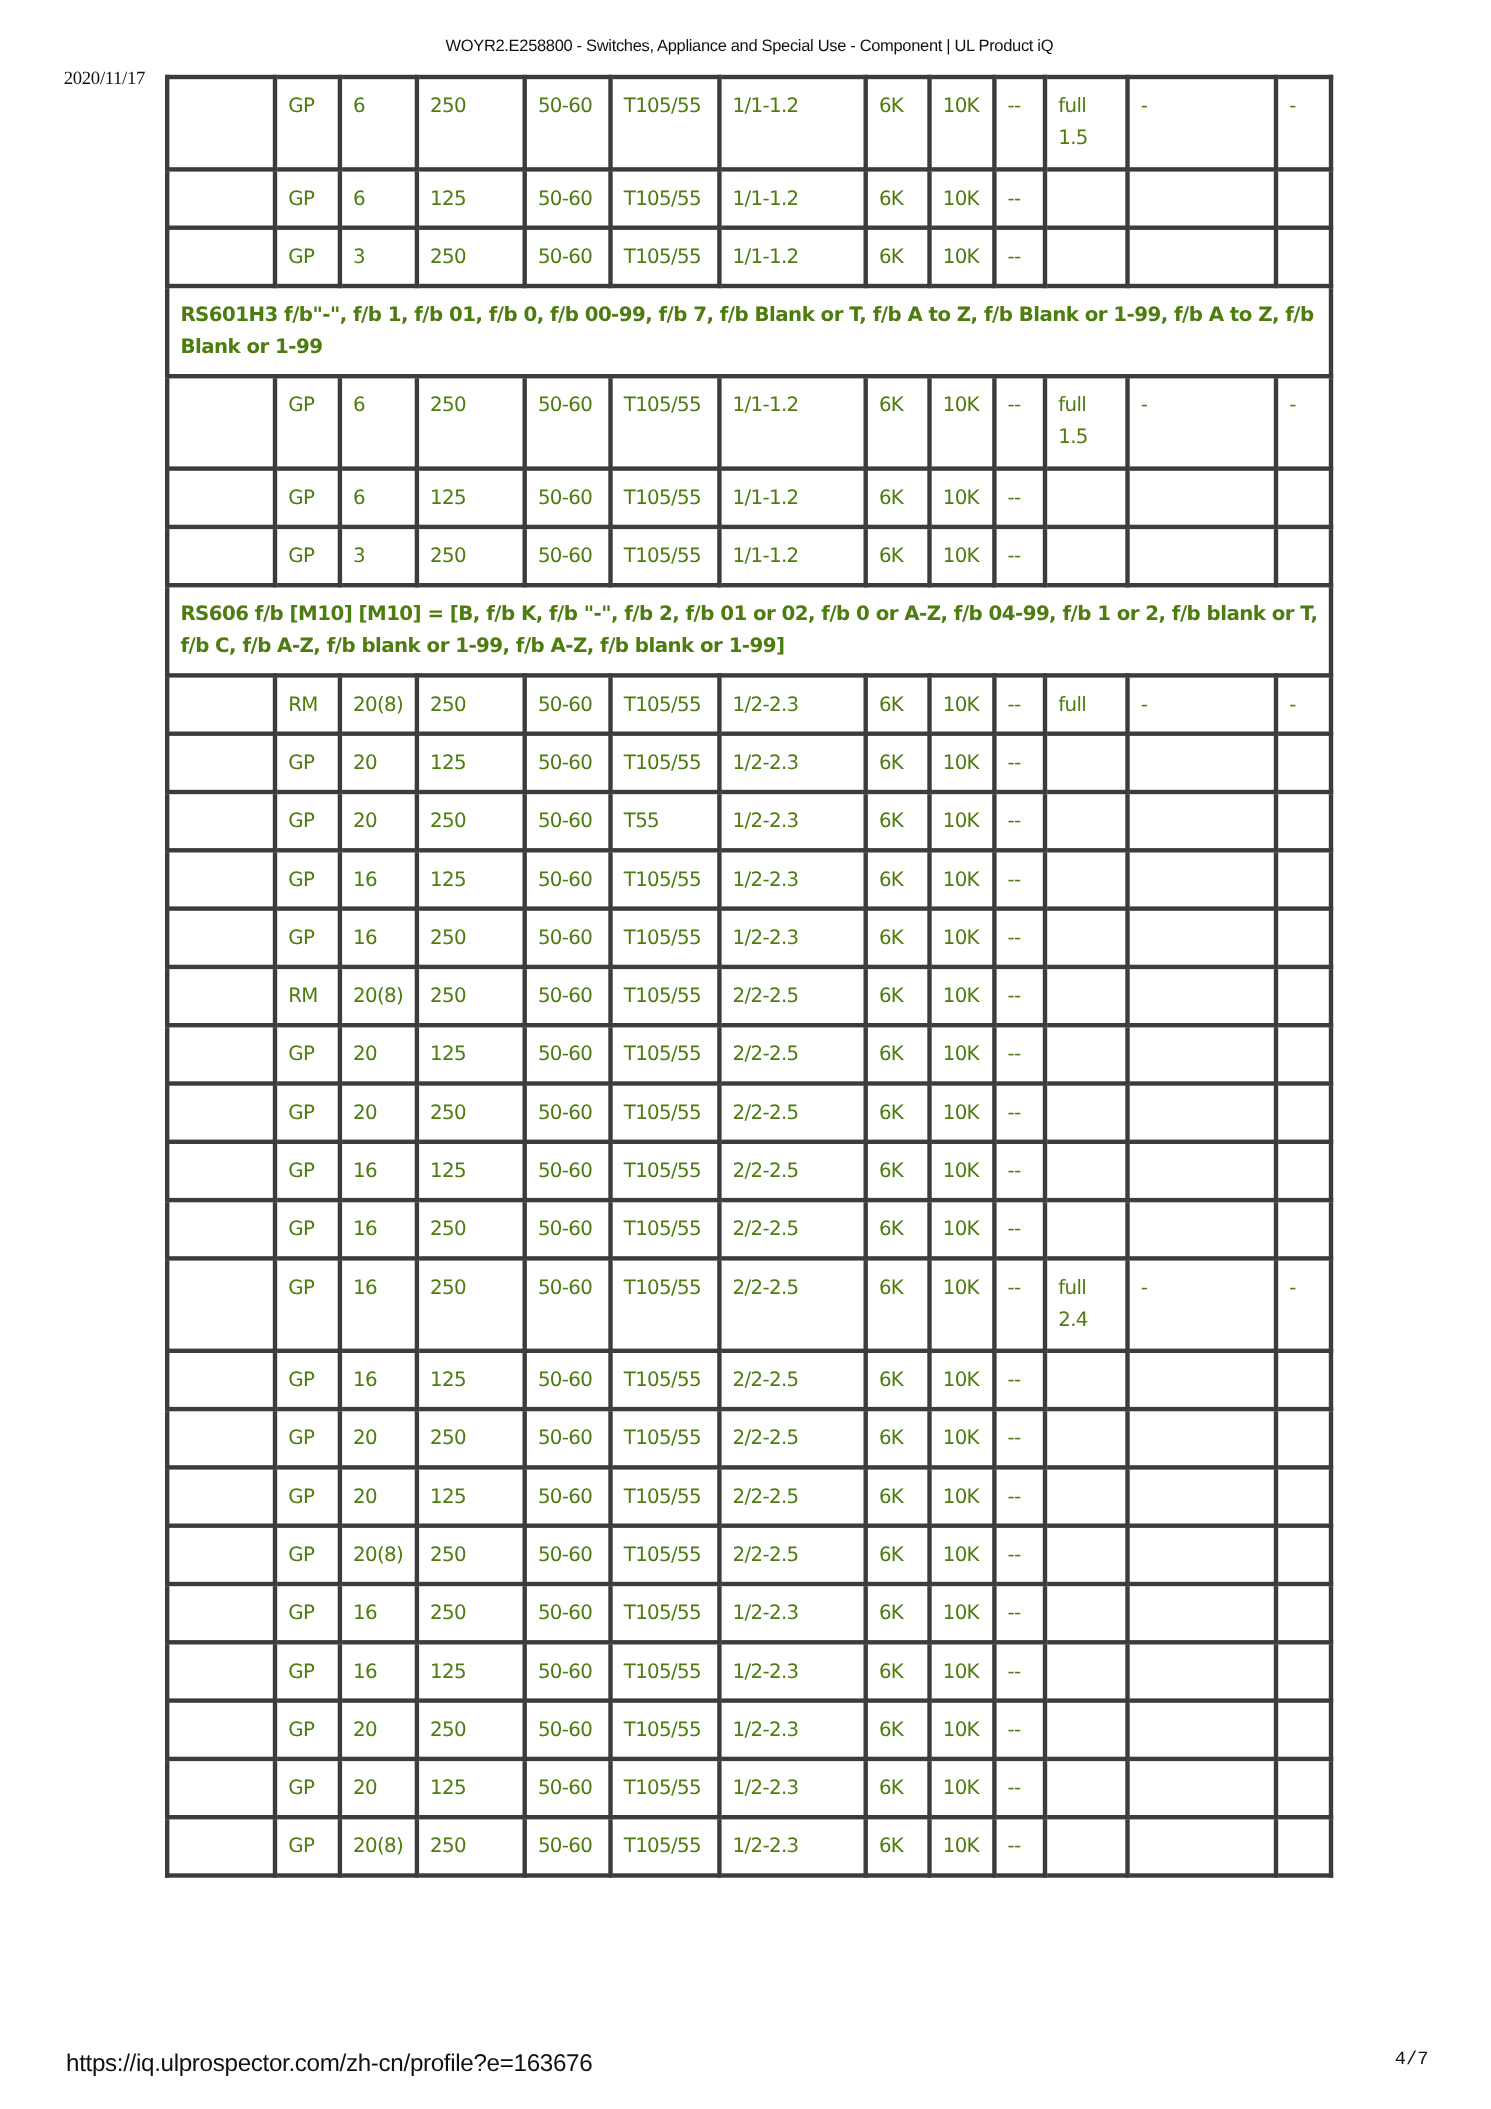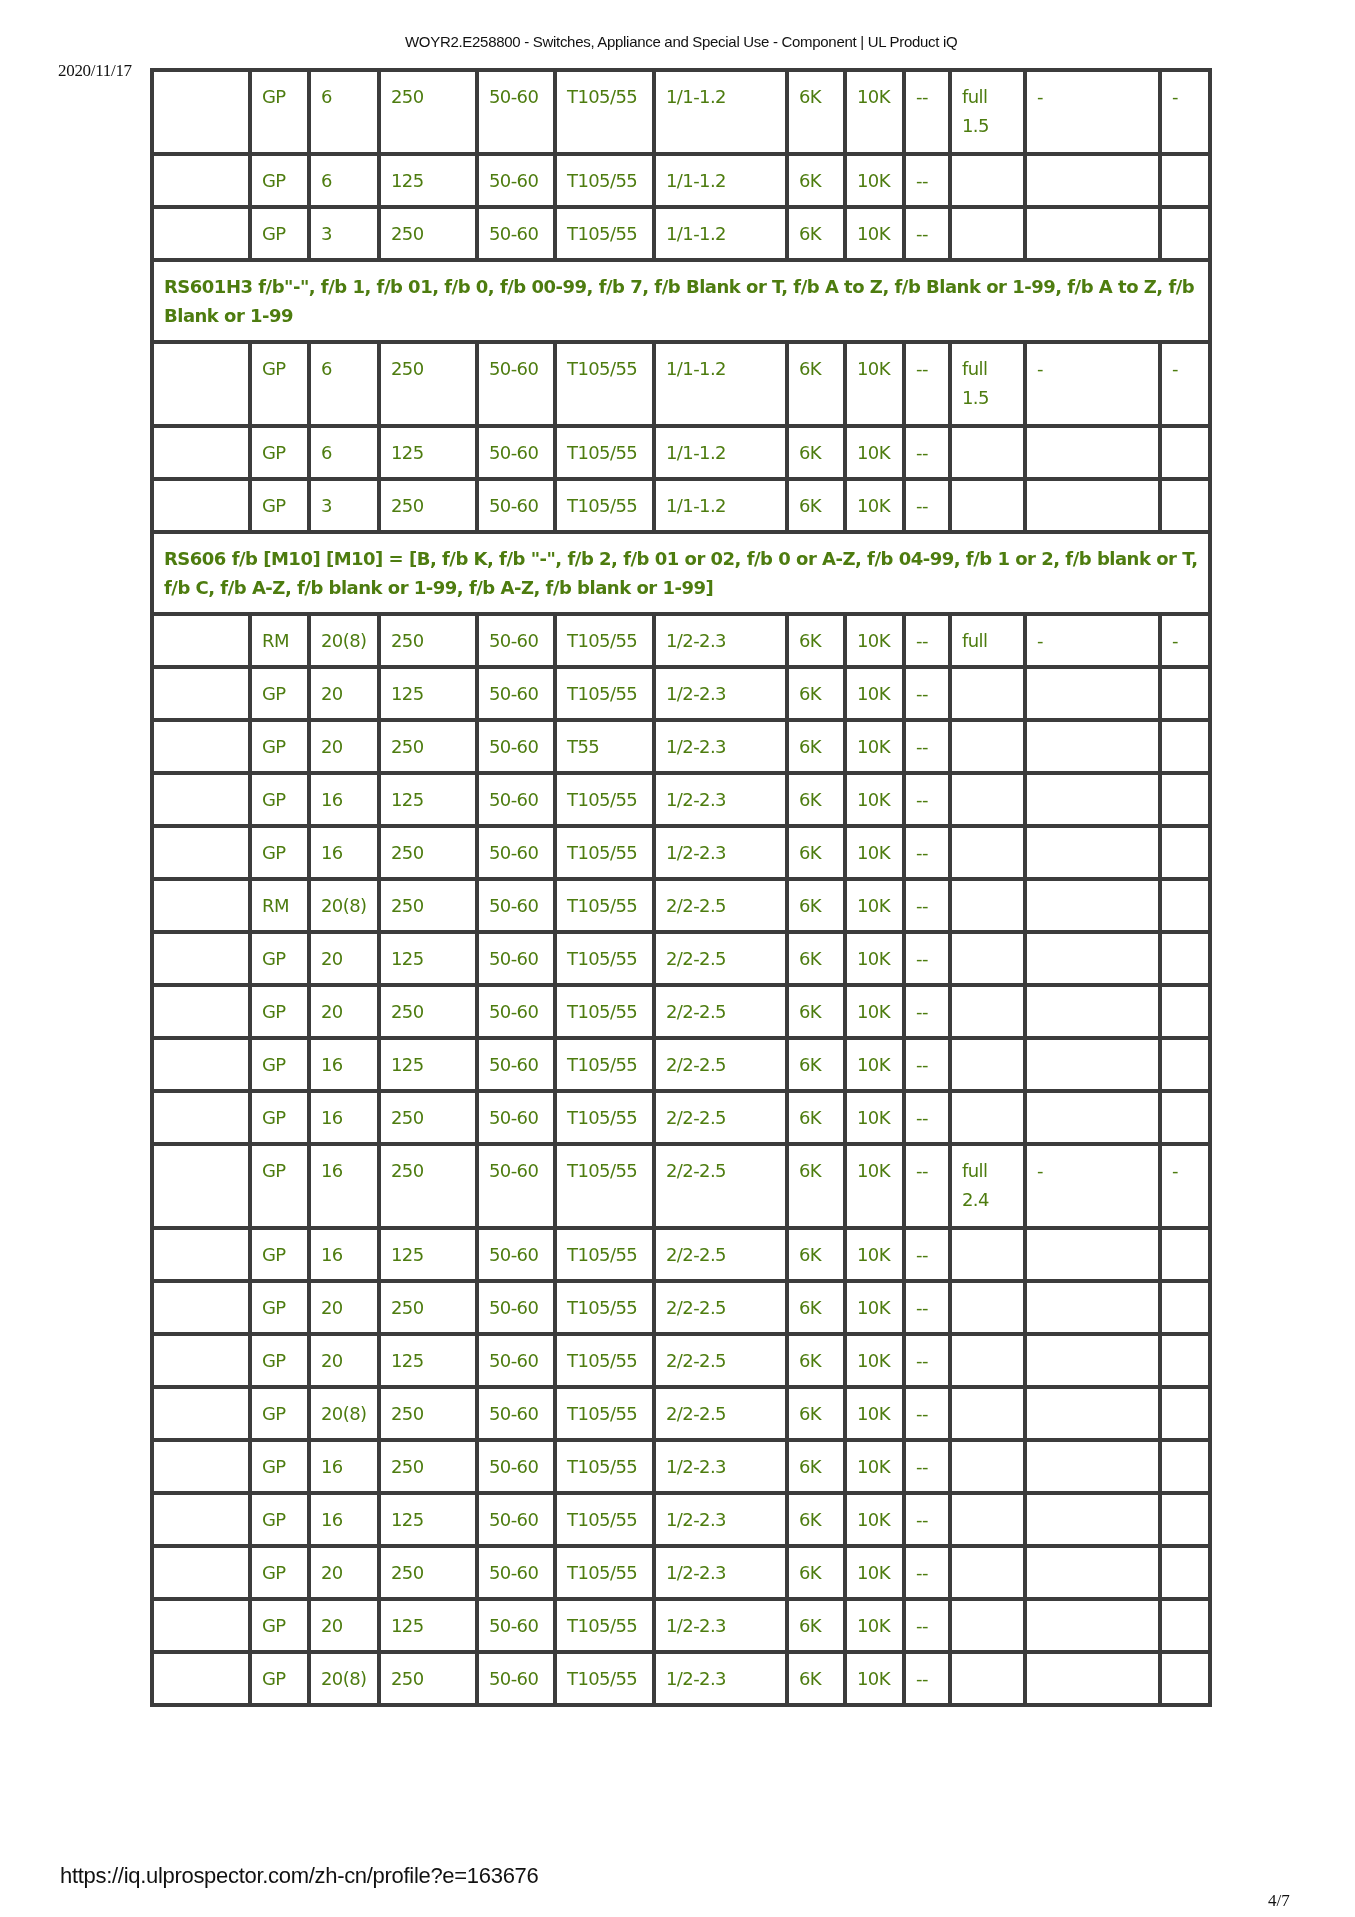--- a/index.html
+++ b/index.html
@@ -14,22 +14,21 @@
   .hdr-title {
     position: absolute; left: 405px; top: 33px; font-size: 15px;
     font-family: Liberation Sans, sans-serif; letter-spacing: -0.3px; white-space: nowrap;
   }
   .ftr-url {
     position: absolute; left: 60px; top: 1863px; font-size: 22px;
     font-family: "Liberation Sans", sans-serif; letter-spacing: -0.3px;
   }
   .ftr-page {
     position: absolute; left: 1268px; top: 1863px; font-size: 17px;
-    font-family: Liberation Serif, serif;
-    margin-top: 28px;
+    font-family: Liberation Mono, monospace;
   }
   .spec-table {
     position: absolute; left: 150px; top: 68px;
     border-collapse: collapse; table-layout: fixed;
     width: 1058px;
     font-family: "DejaVu Sans", sans-serif;
     font-size: 18px;
     color: #4d7c0f;
   }
   .spec-table td {

